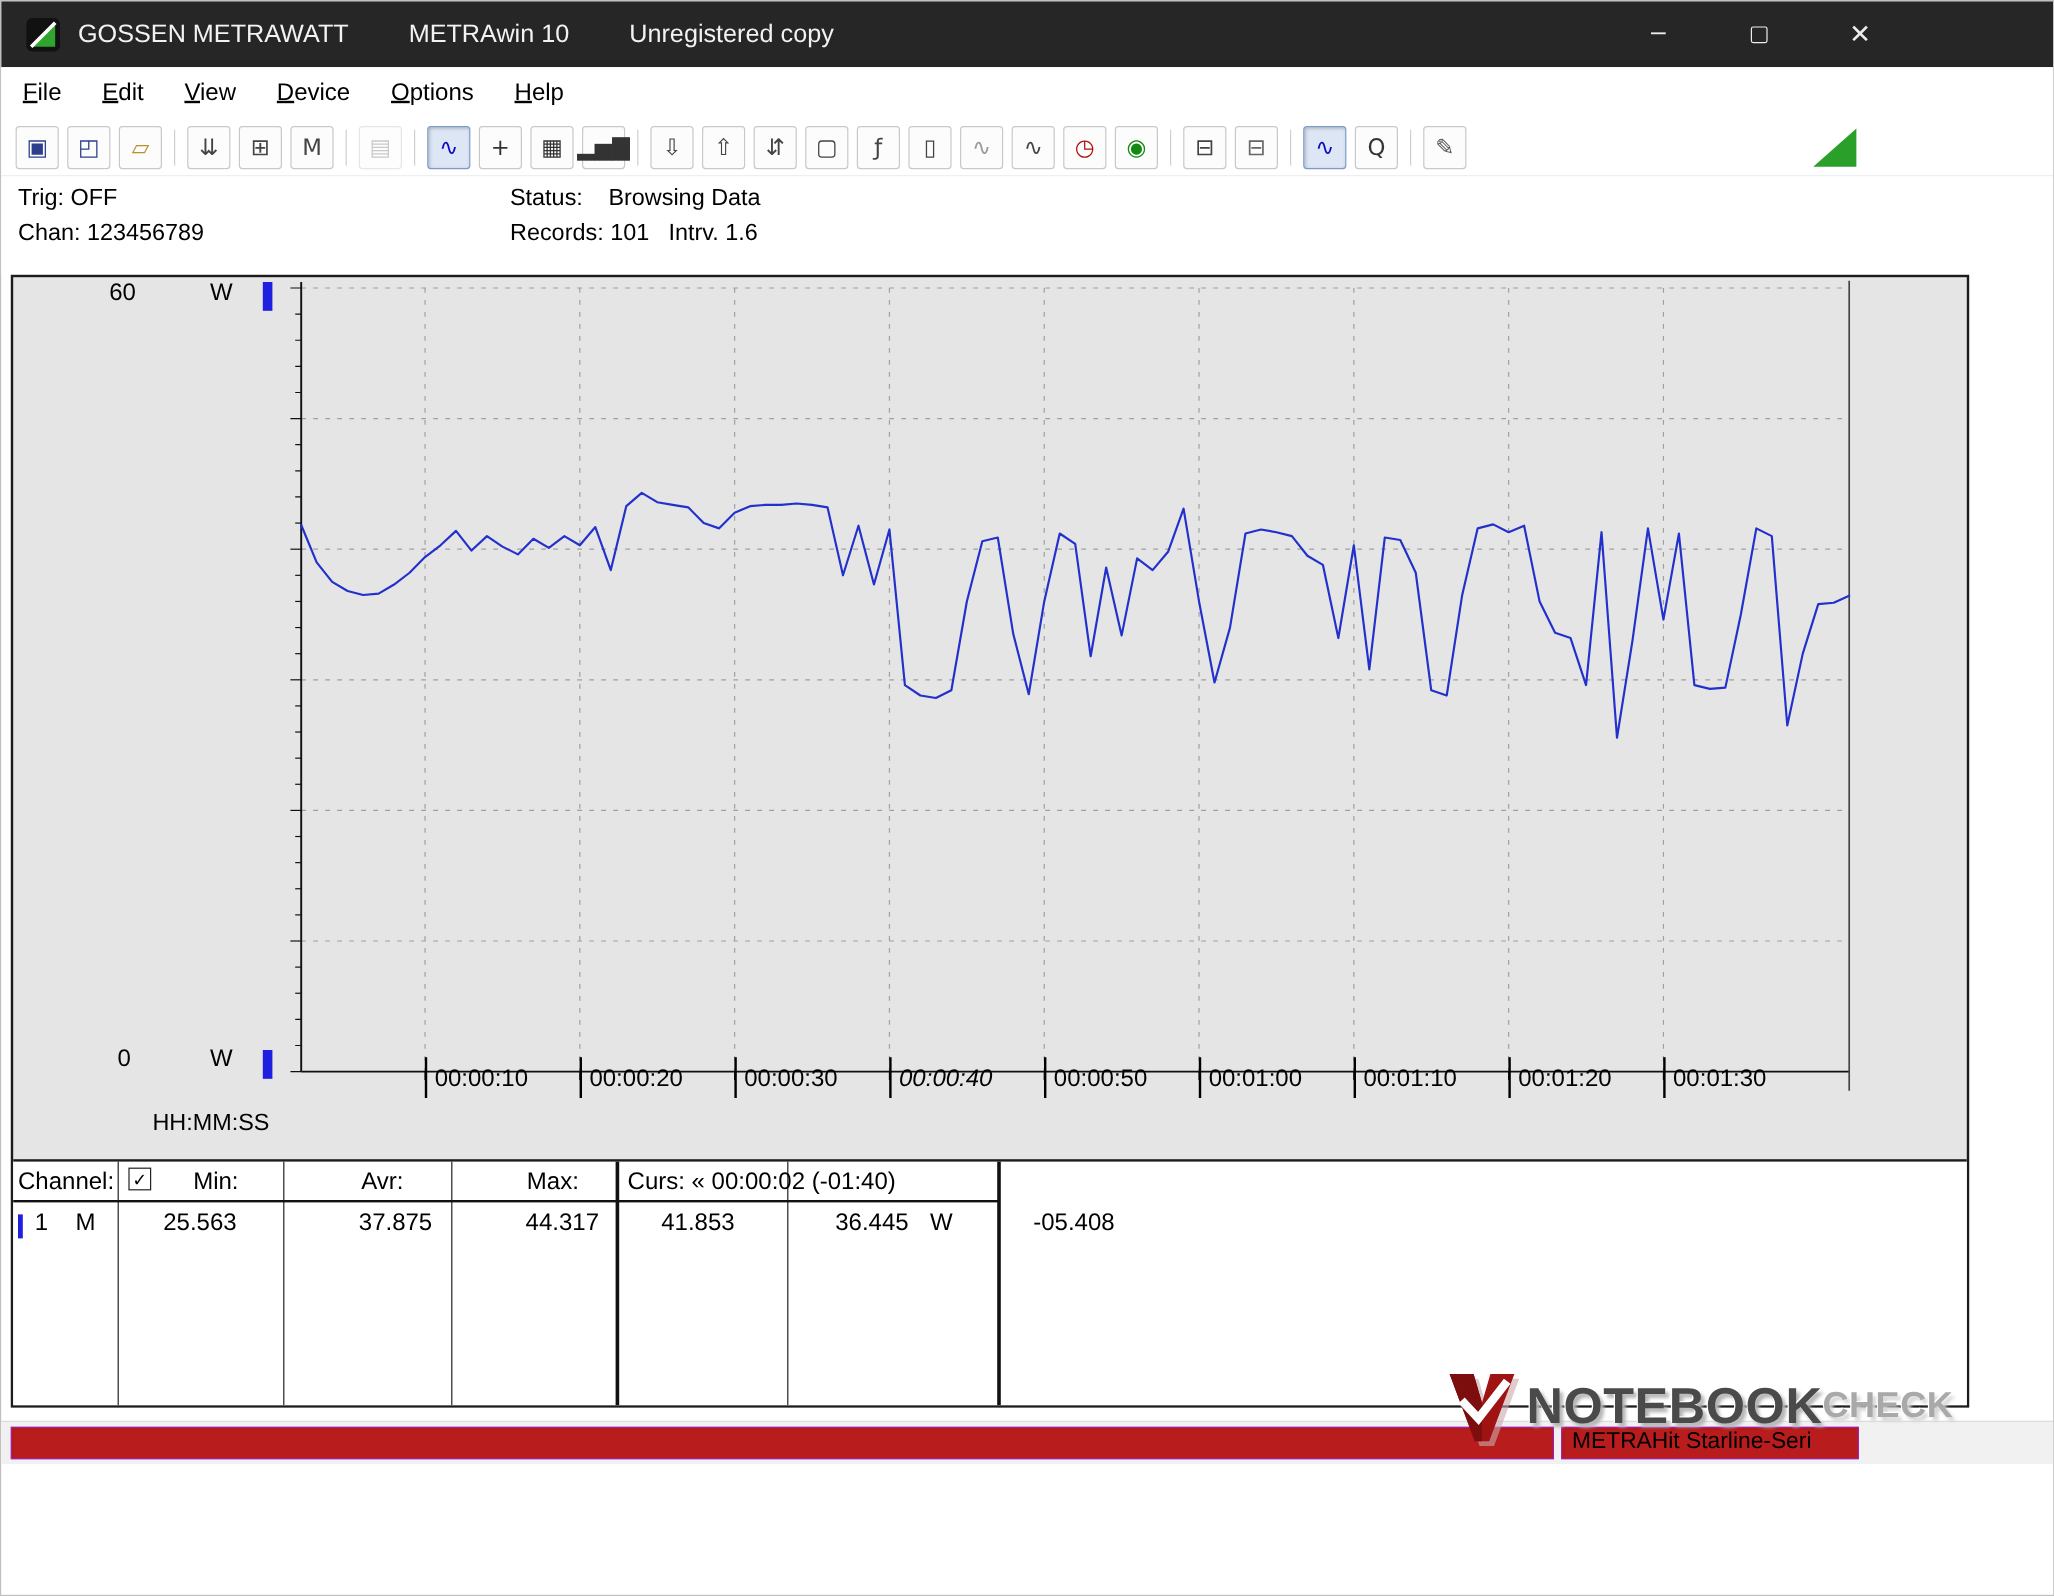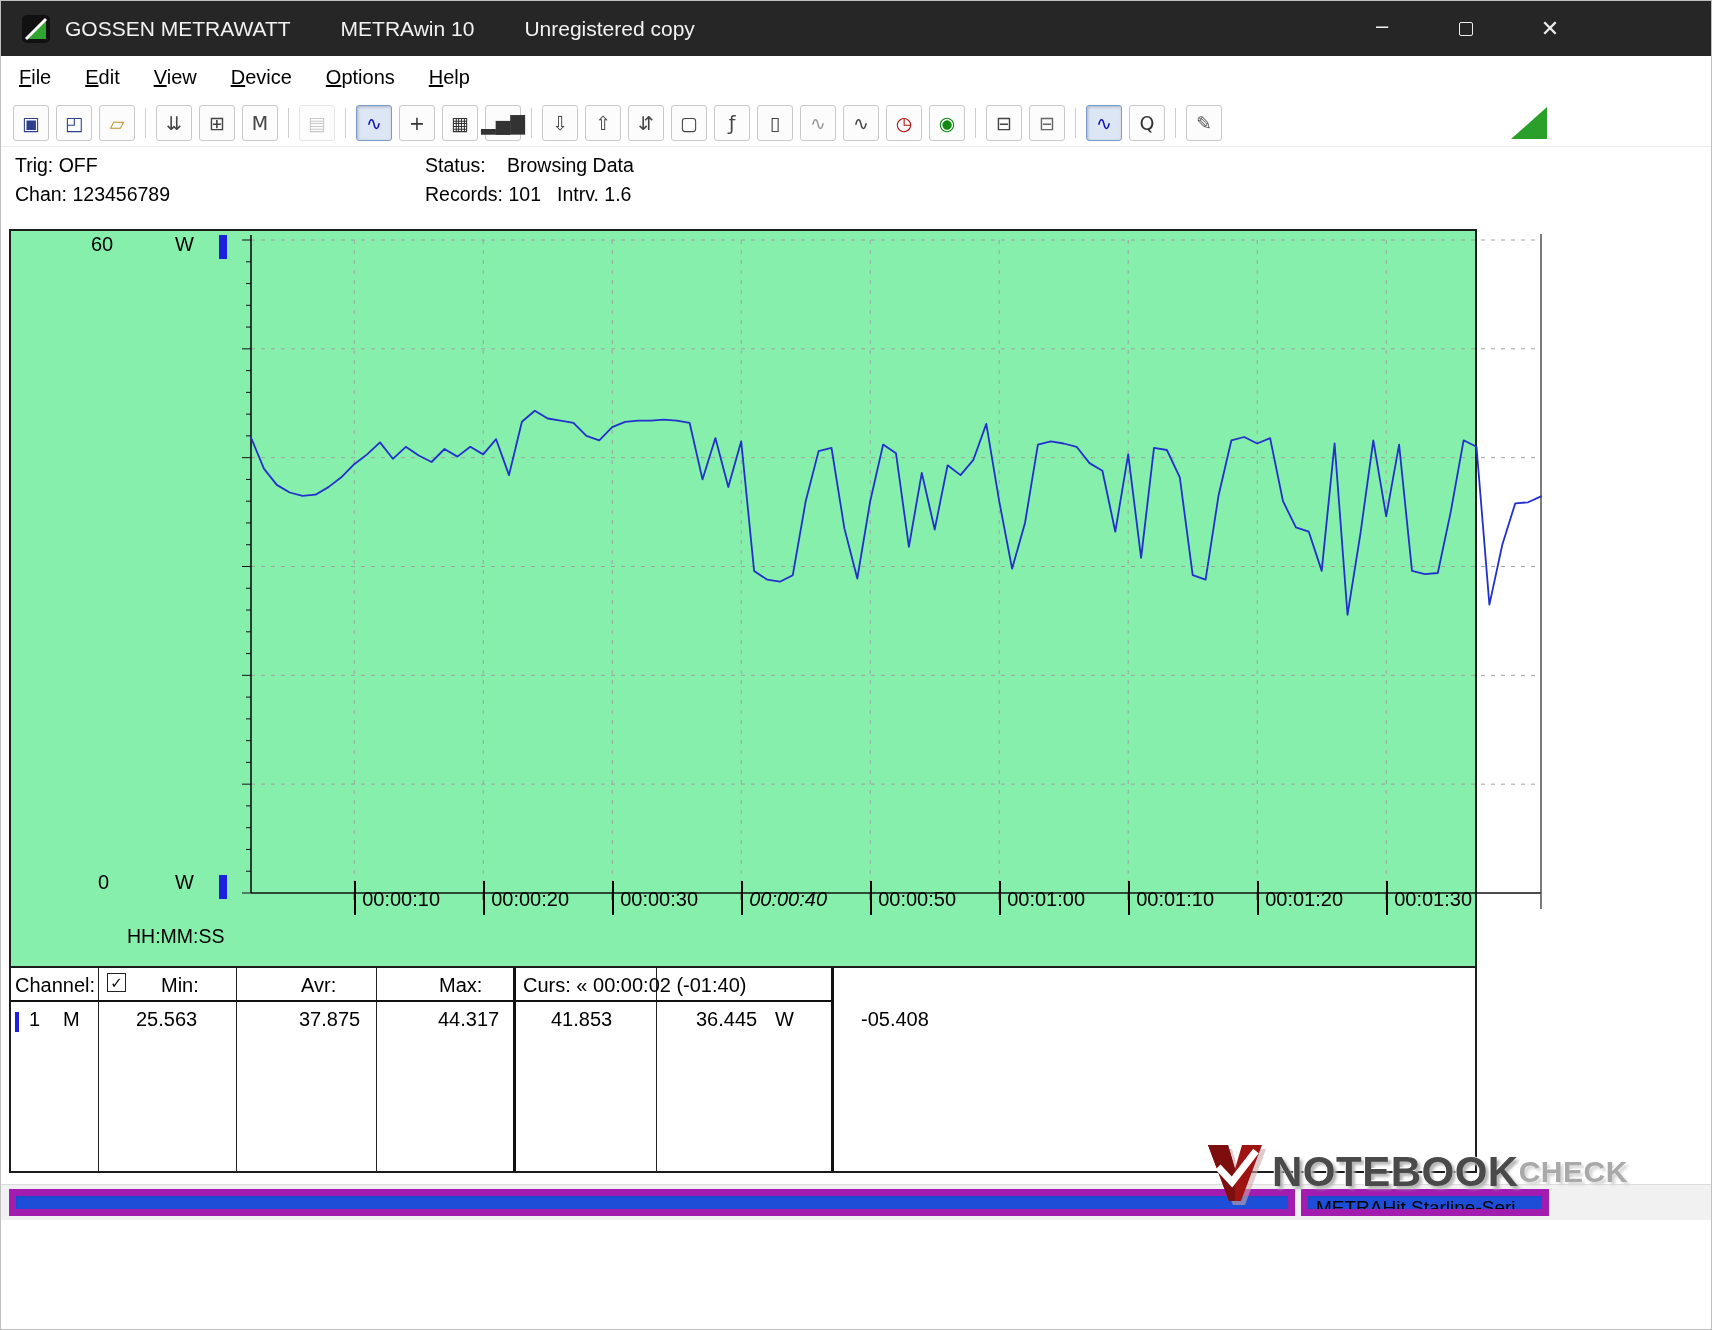--- a/index.html
+++ b/index.html
@@ -35,22 +35,22 @@
   .tsep { width:1px; height:30px; background:#cfcfcf; margin:0 10px 0 3px; }
   .link-tri { position:absolute; right:164px; top:8px; width:0; height:0;
               border-left:36px solid transparent; border-bottom:32px solid #2aa02a; }
 
   
   .infobar { position:absolute; left:0; top:146px; width:100%; height:82px; background:#fff;
              font-size:19.5px; color:#000; }
   .infobar span { position:absolute; white-space:pre; }
 
   
-  .panel { position:absolute; left:8px; top:228px; width:1468px; height:944px;
-           border:2px solid #1c1c1c; background:#86efac; }
+  .panel { position:absolute; left:8px; top:228px; width:1632px; height:944px;
+           border:2px solid #1c1c1c; background:#e5e5e5; }
   .chart-area { position:absolute; left:0; top:0; width:100%; height:735px; }
   #plot { position:absolute; left:0; top:0; }
   .grid { stroke:#a0a0a0; stroke-width:1; stroke-dasharray:4 6; }
   .axis { stroke:#111; stroke-width:1.6; }
   .axis.thin { stroke-width:1; }
   .cursorline { stroke:#444; stroke-width:1.4; }
   .trace { fill:none; stroke-width:1.8; stroke-linejoin:round; stroke-linecap:round; }
   .ylab { position:absolute; font-size:20px; color:#000; }
   .cursor-handle { position:absolute; width:8px; height:24px; background:#1f1fe0; }
   .xtick { position:absolute; top:650px; height:34px; line-height:36px; border-left:2px solid #000;
@@ -64,21 +64,21 @@
   .vline.thick { width:3px; background:#111; }
   .hline { position:absolute; left:0; top:32px; width:822px; height:2px; background:#111; }
   .stats .cell { position:absolute; white-space:pre; }
   .checkbox { position:absolute; left:96px; top:5px; width:19px; height:19px; border:1.6px solid #222;
               display:flex; align-items:center; justify-content:center; font-size:15px; background:#fff; }
   .chanbar { position:absolute; left:4px; top:44px; width:4px; height:20px; background:#1f1fe0; }
 
   
   .statusbar { position:absolute; left:0; top:1183px; width:100%; height:36px; background:#f1f1f1;
                border-top:1px solid #dcdcdc; }
-  .sunken { position:absolute; top:4px; height:27px; border:7px solid #a21caf; background:#1d4ed8;
+  .sunken { position:absolute; top:4px; height:27px; border:1px solid #a21caf; background:#b91c1c;
             box-shadow:inset 1px 1px 2px rgba(0,0,0,.07); }
   .sunken.main { left:8px; width:1286px; }
   .sunken.device { left:1300px; width:248px; font-size:19px; line-height:24px; padding-left:8px;
                    white-space:nowrap; overflow:hidden; }
 
   
   .watermark { position:absolute; left:1203px; top:1134px; display:flex; align-items:center; z-index:40; }
   .nbc-logo { margin-right:6px; }
   .nbc-1 { font-size:42px; font-weight:bold; color:#4a4a4a; letter-spacing:0.5px;
            text-shadow:-1px -1px 0 #fff, 3px 3px 3px #b5b5b5; }

